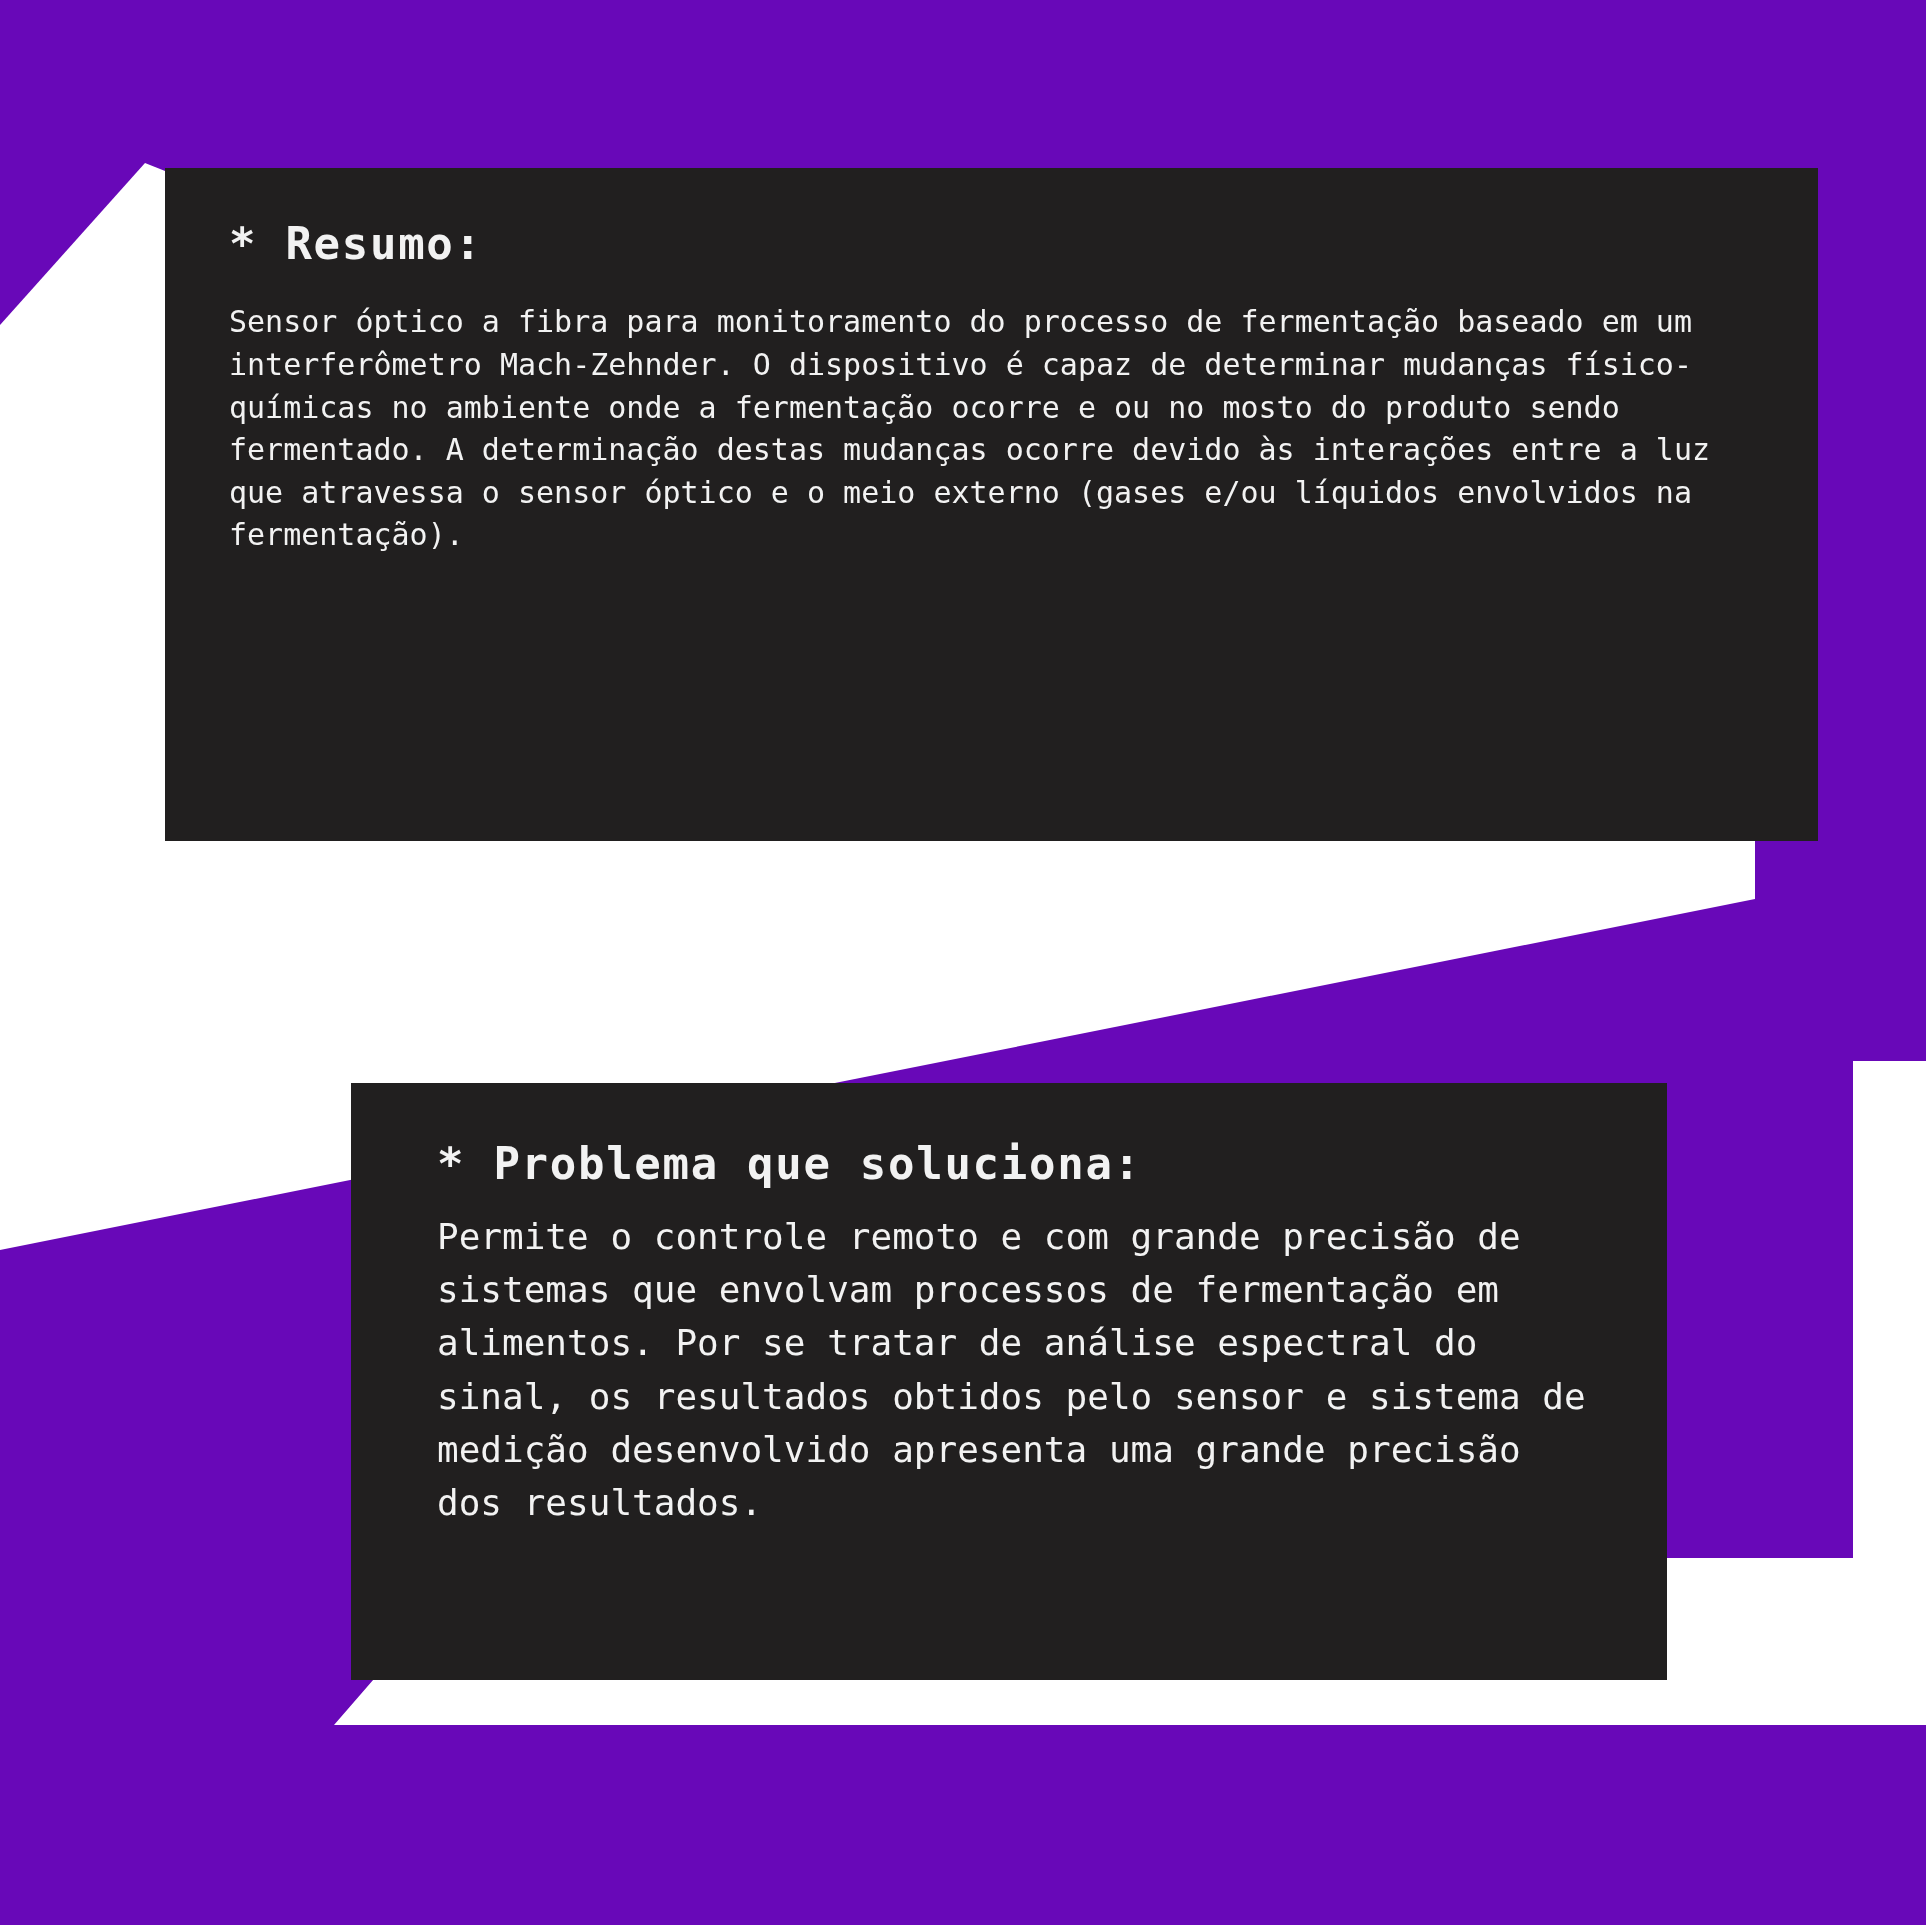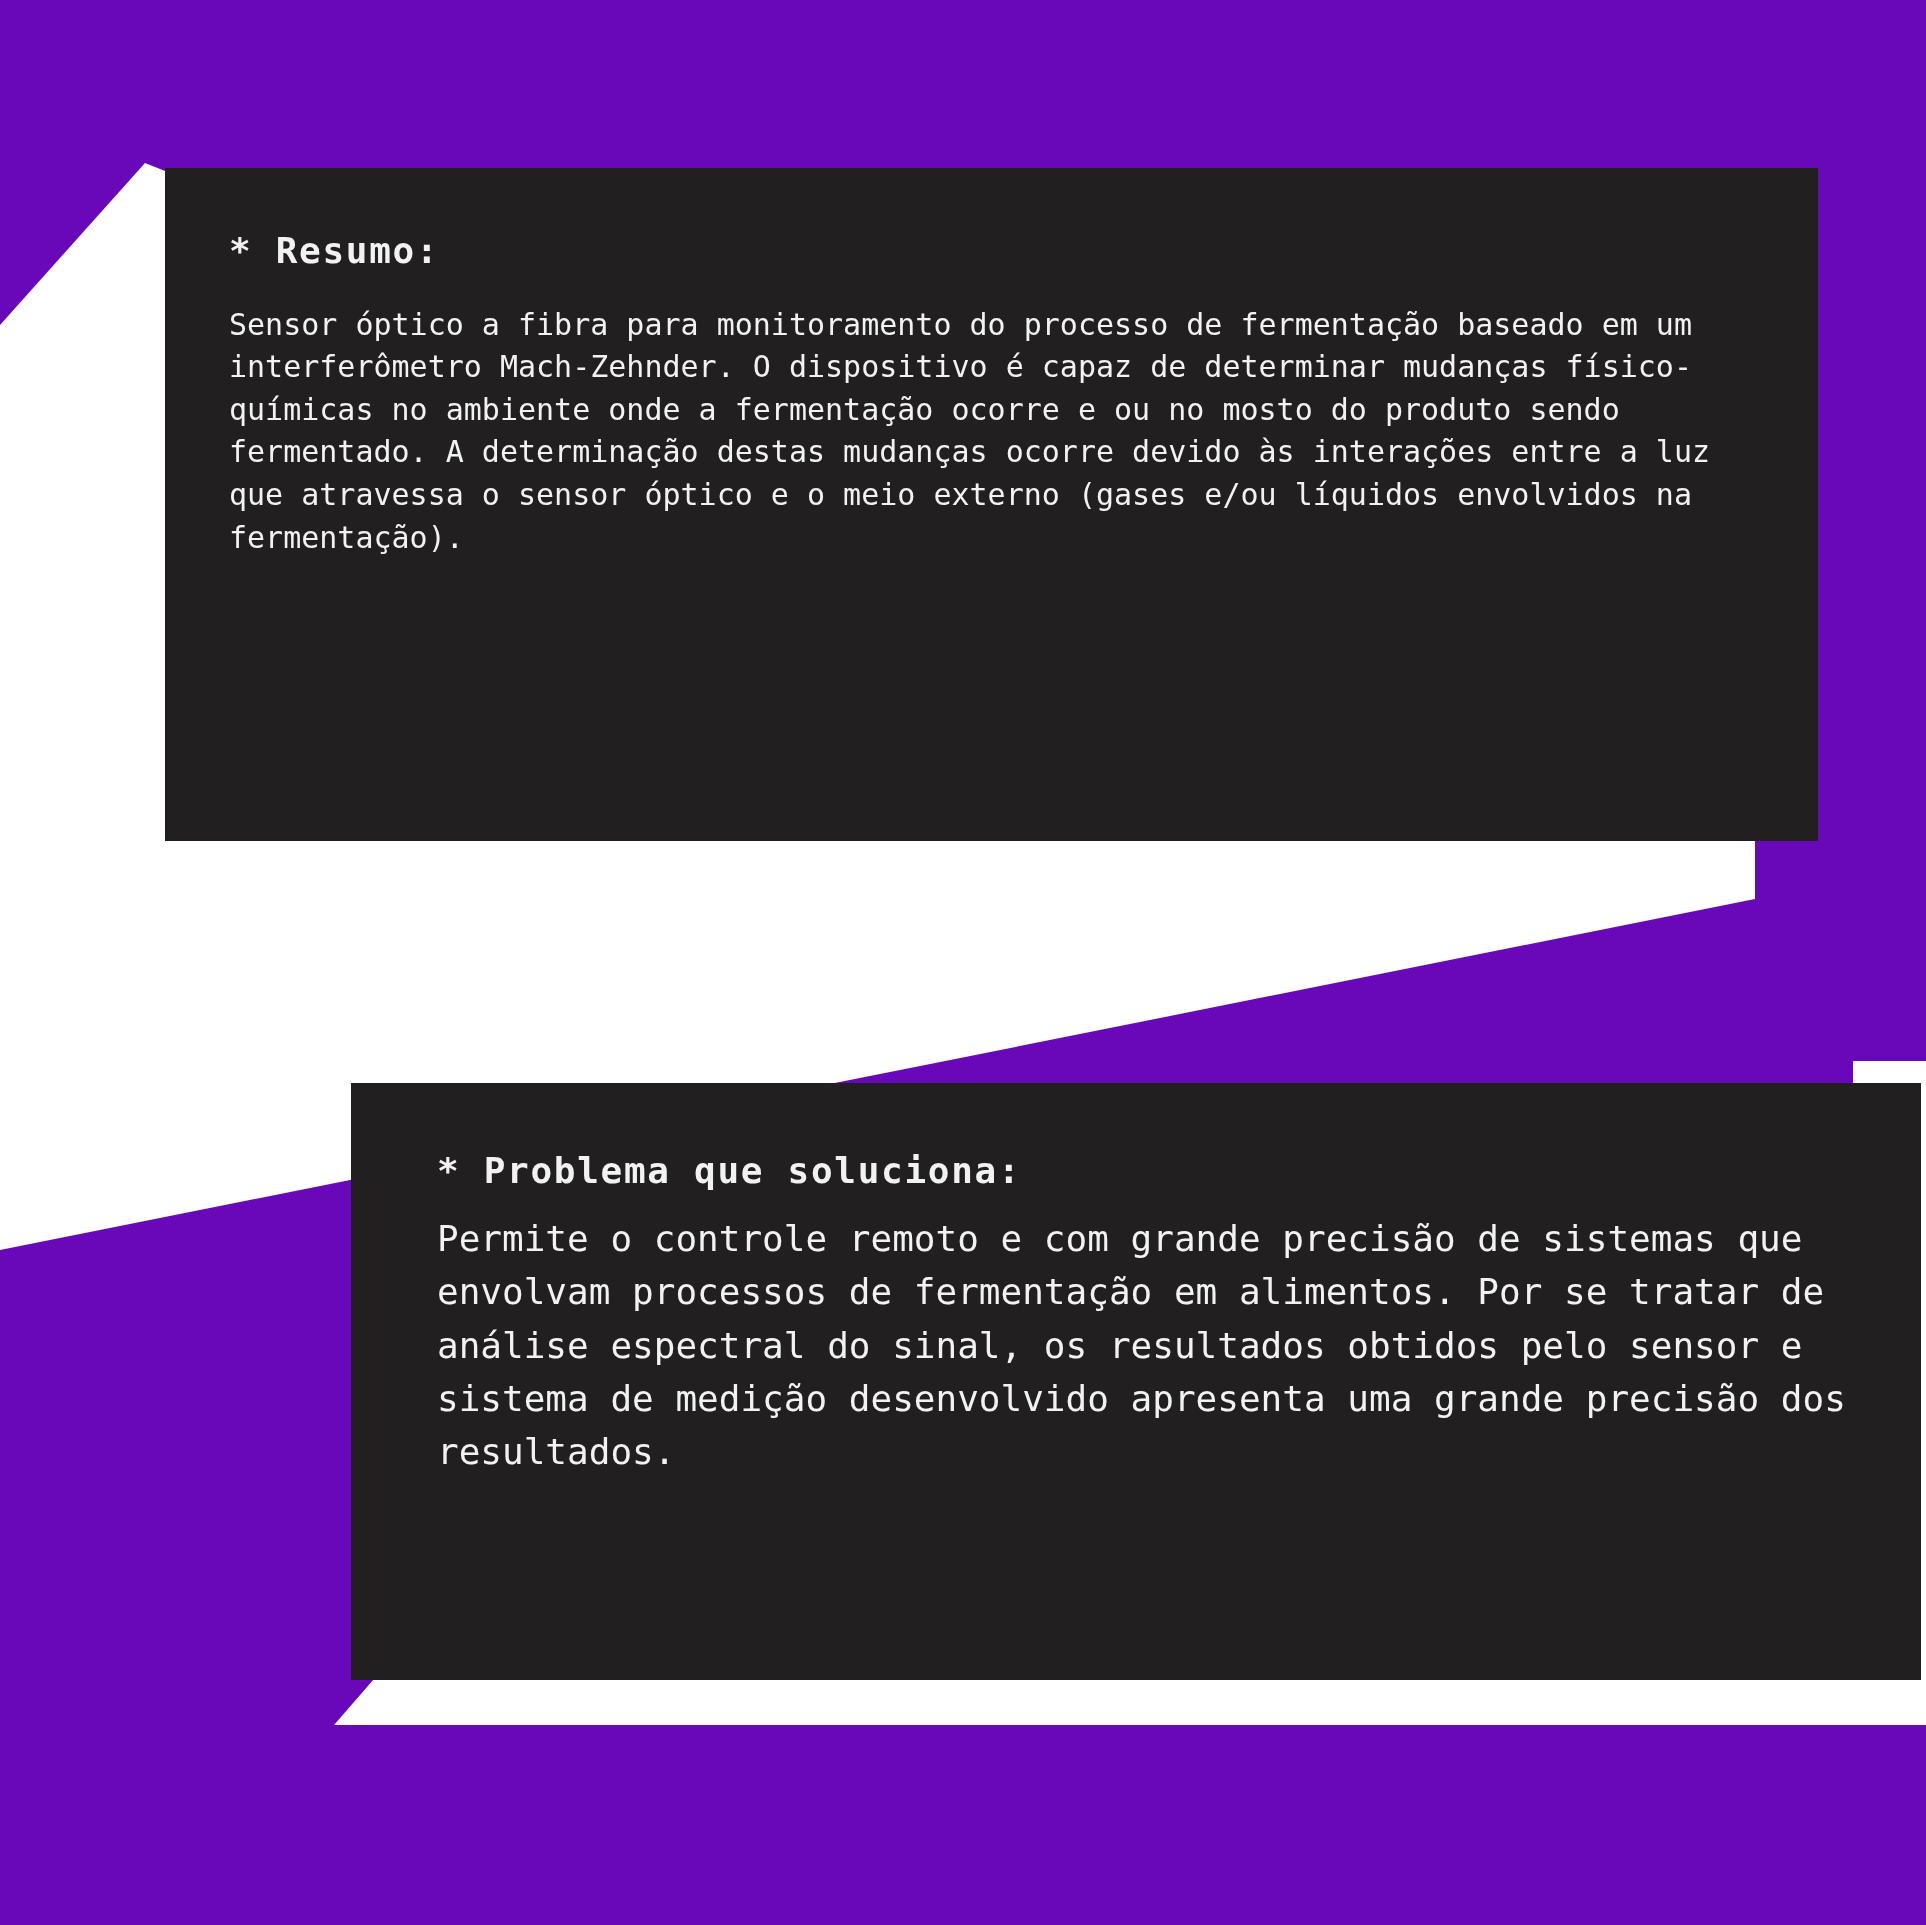--- a/index.html
+++ b/index.html
@@ -55,30 +55,30 @@
   #card-resumo {
     left: 165px;
     top: 168px;
     width: 1653px;
     height: 673px;
     padding: 51px 64px 0 64px;
   }
   #card-problema {
     left: 351px;
     top: 1083px;
-    width: 1570px;
+    width: 1316px;
     height: 597px;
     padding: 56px 64px 0 86px;
   }
 
   .card-heading {
-    font-size: 36px;
+    font-size: 44px;
     font-weight: 700;
     letter-spacing: 1.7px;
-    margin: 12px 0 33px 0;
+    margin: 1px 0 33px 0;
     line-height: 1.1;
     white-space: pre;
   }
   #card-problema .card-heading {
     margin-bottom: 21.4px;
   }
   .card-body {
     font-size: 30px;
     line-height: 1.42;
     letter-spacing: 0px;

